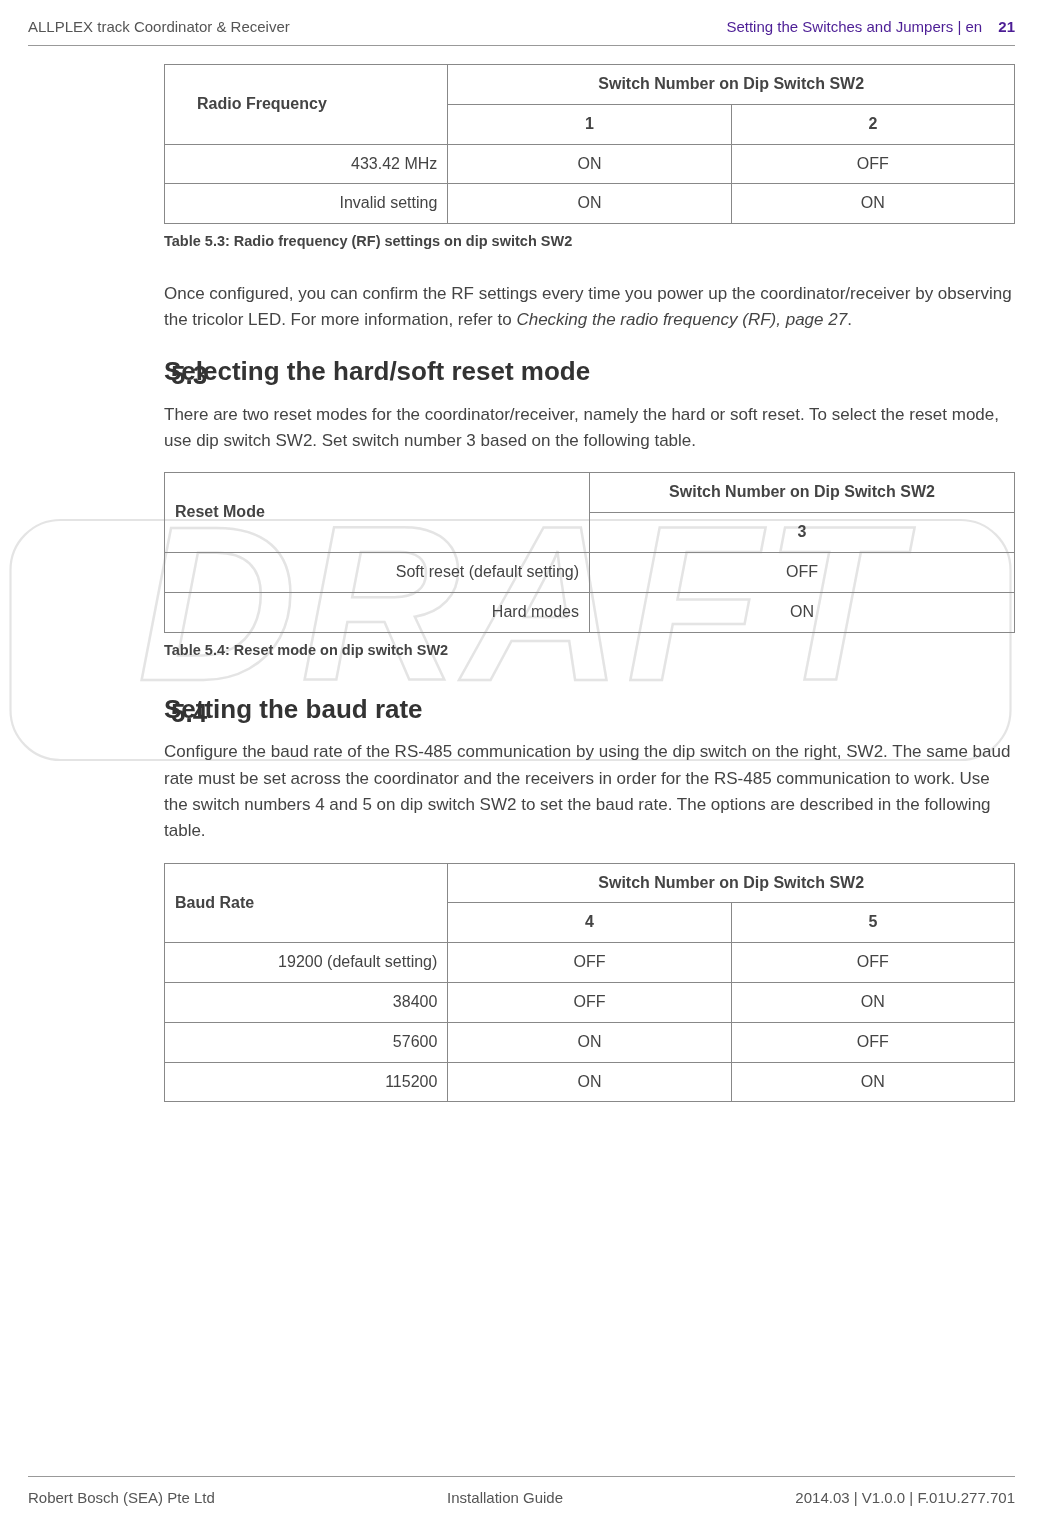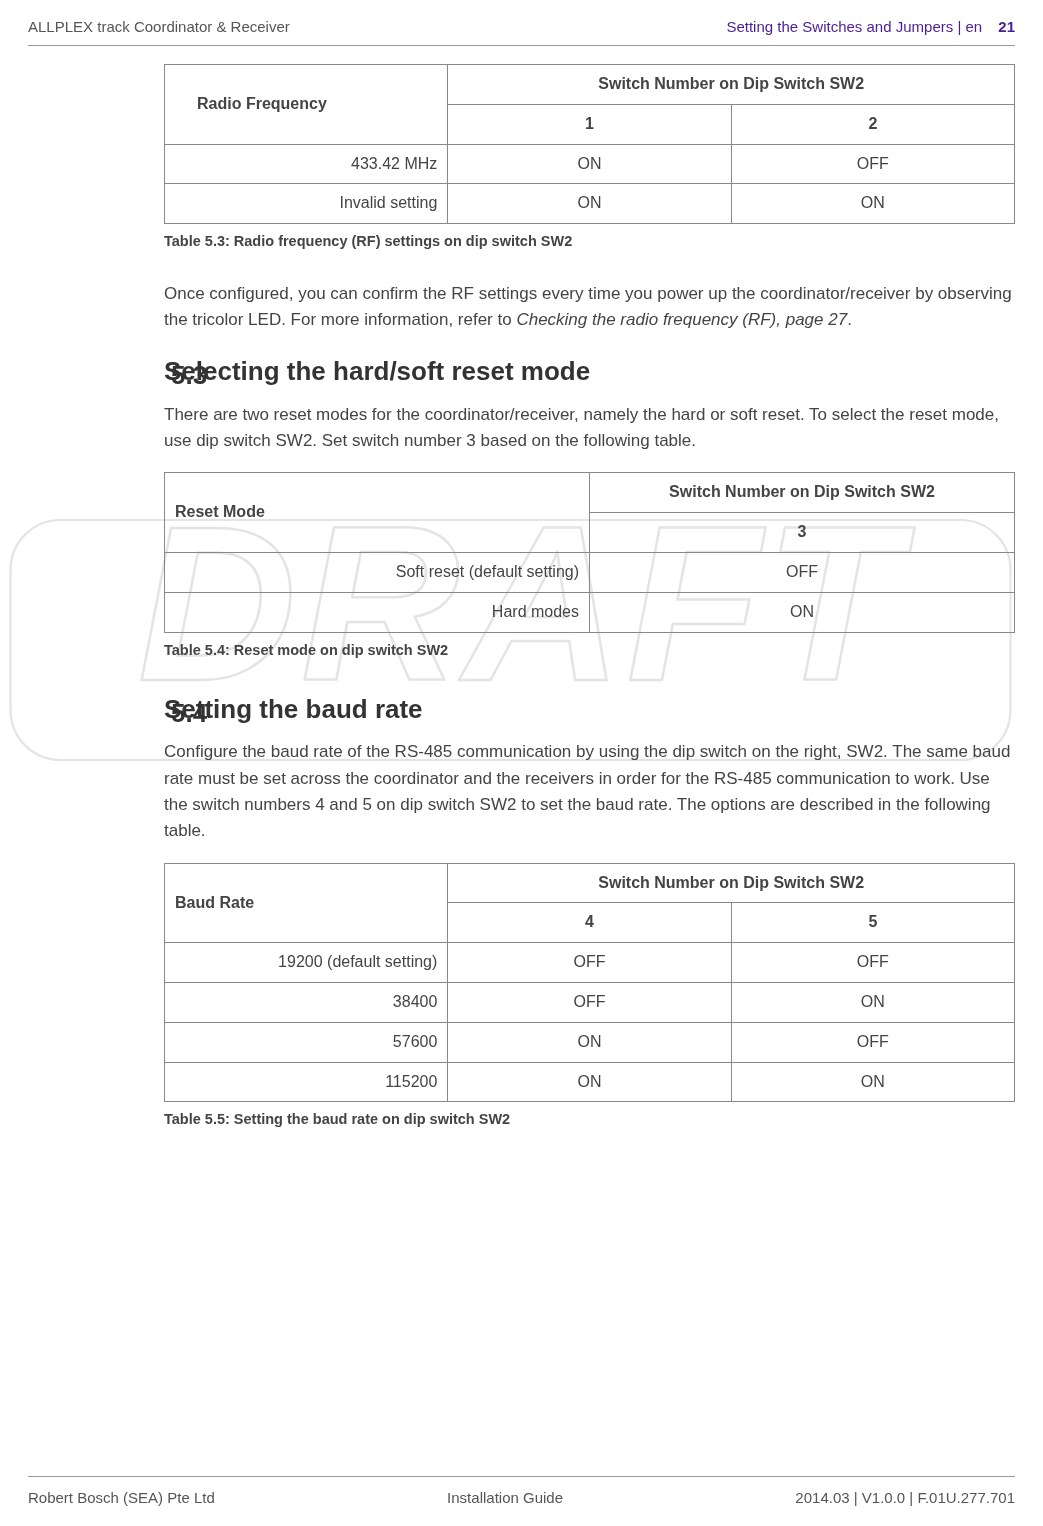--- a/index.html
+++ b/index.html
@@ -220,21 +220,20 @@
         <td class="c">ON</td>
         <td class="c">OFF</td>
       </tr>
       <tr>
         <td>115200</td>
         <td class="c">ON</td>
         <td class="c">ON</td>
       </tr>
     </tbody>
       </table>
-    <div class="caption">Table 5.5: Setting the baud rate on dip switch SW2</div>
 
   </div>
 
   <div class="footer">
     <div>Robert Bosch (SEA) Pte Ltd</div>
     <div>Installation Guide</div>
     <div>2014.03 | V1.0.0 | F.01U.277.701</div>
   </div>
 
 </div>

